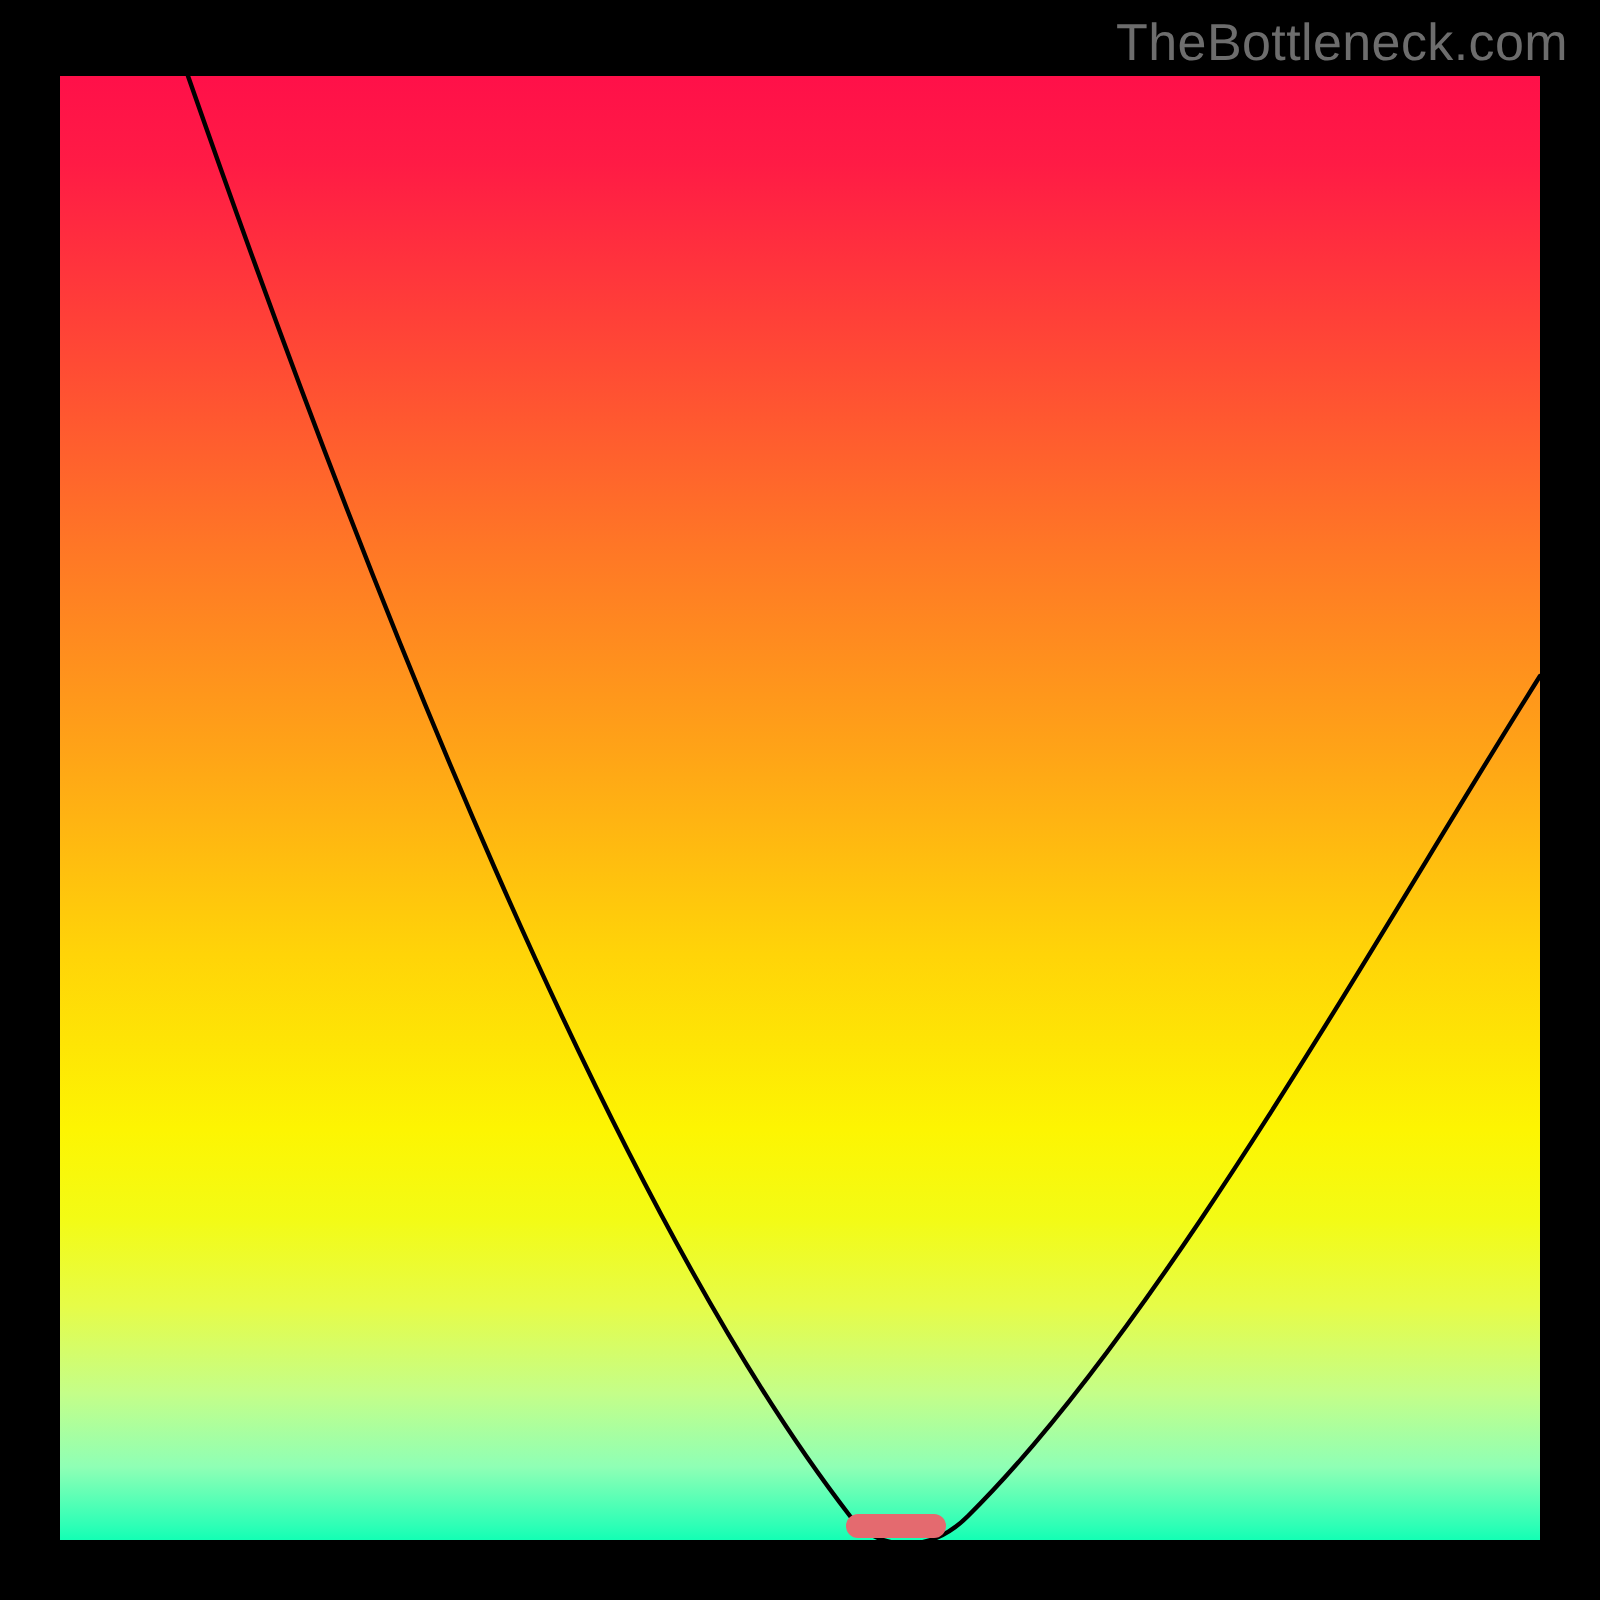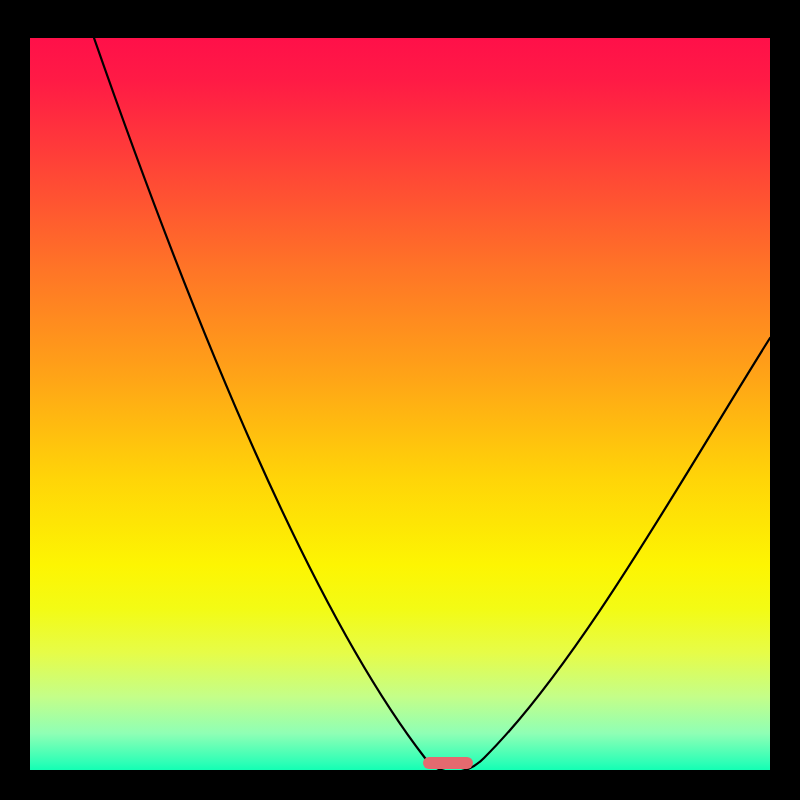--- a/index.html
+++ b/index.html
@@ -80,20 +80,21 @@
     border-radius: 6px;
     background: #e46a6f;
     transform: translate(-50%, -50%);
   }
 </style>
 </head>
 <body>
 
 <div class="frame">
 
+  <div class="watermark">TheBottleneck.com</div>
 
   <div class="plot-area">
 
     <div class="gradient-bg"></div>
 
     <svg class="curve-svg" viewBox="0 0 740 732" preserveAspectRatio="none">
       <path class="curve-path" d="M 64 0 C 152 252, 275 565, 395 720 C 408 737, 434 740, 454 720 C 550 625, 658 430, 740 300"></path>
     </svg>
 
     <div class="marker" style="left: 56.5%; top: 99%; width: 50px; background: rgb(228, 106, 111);"></div>

